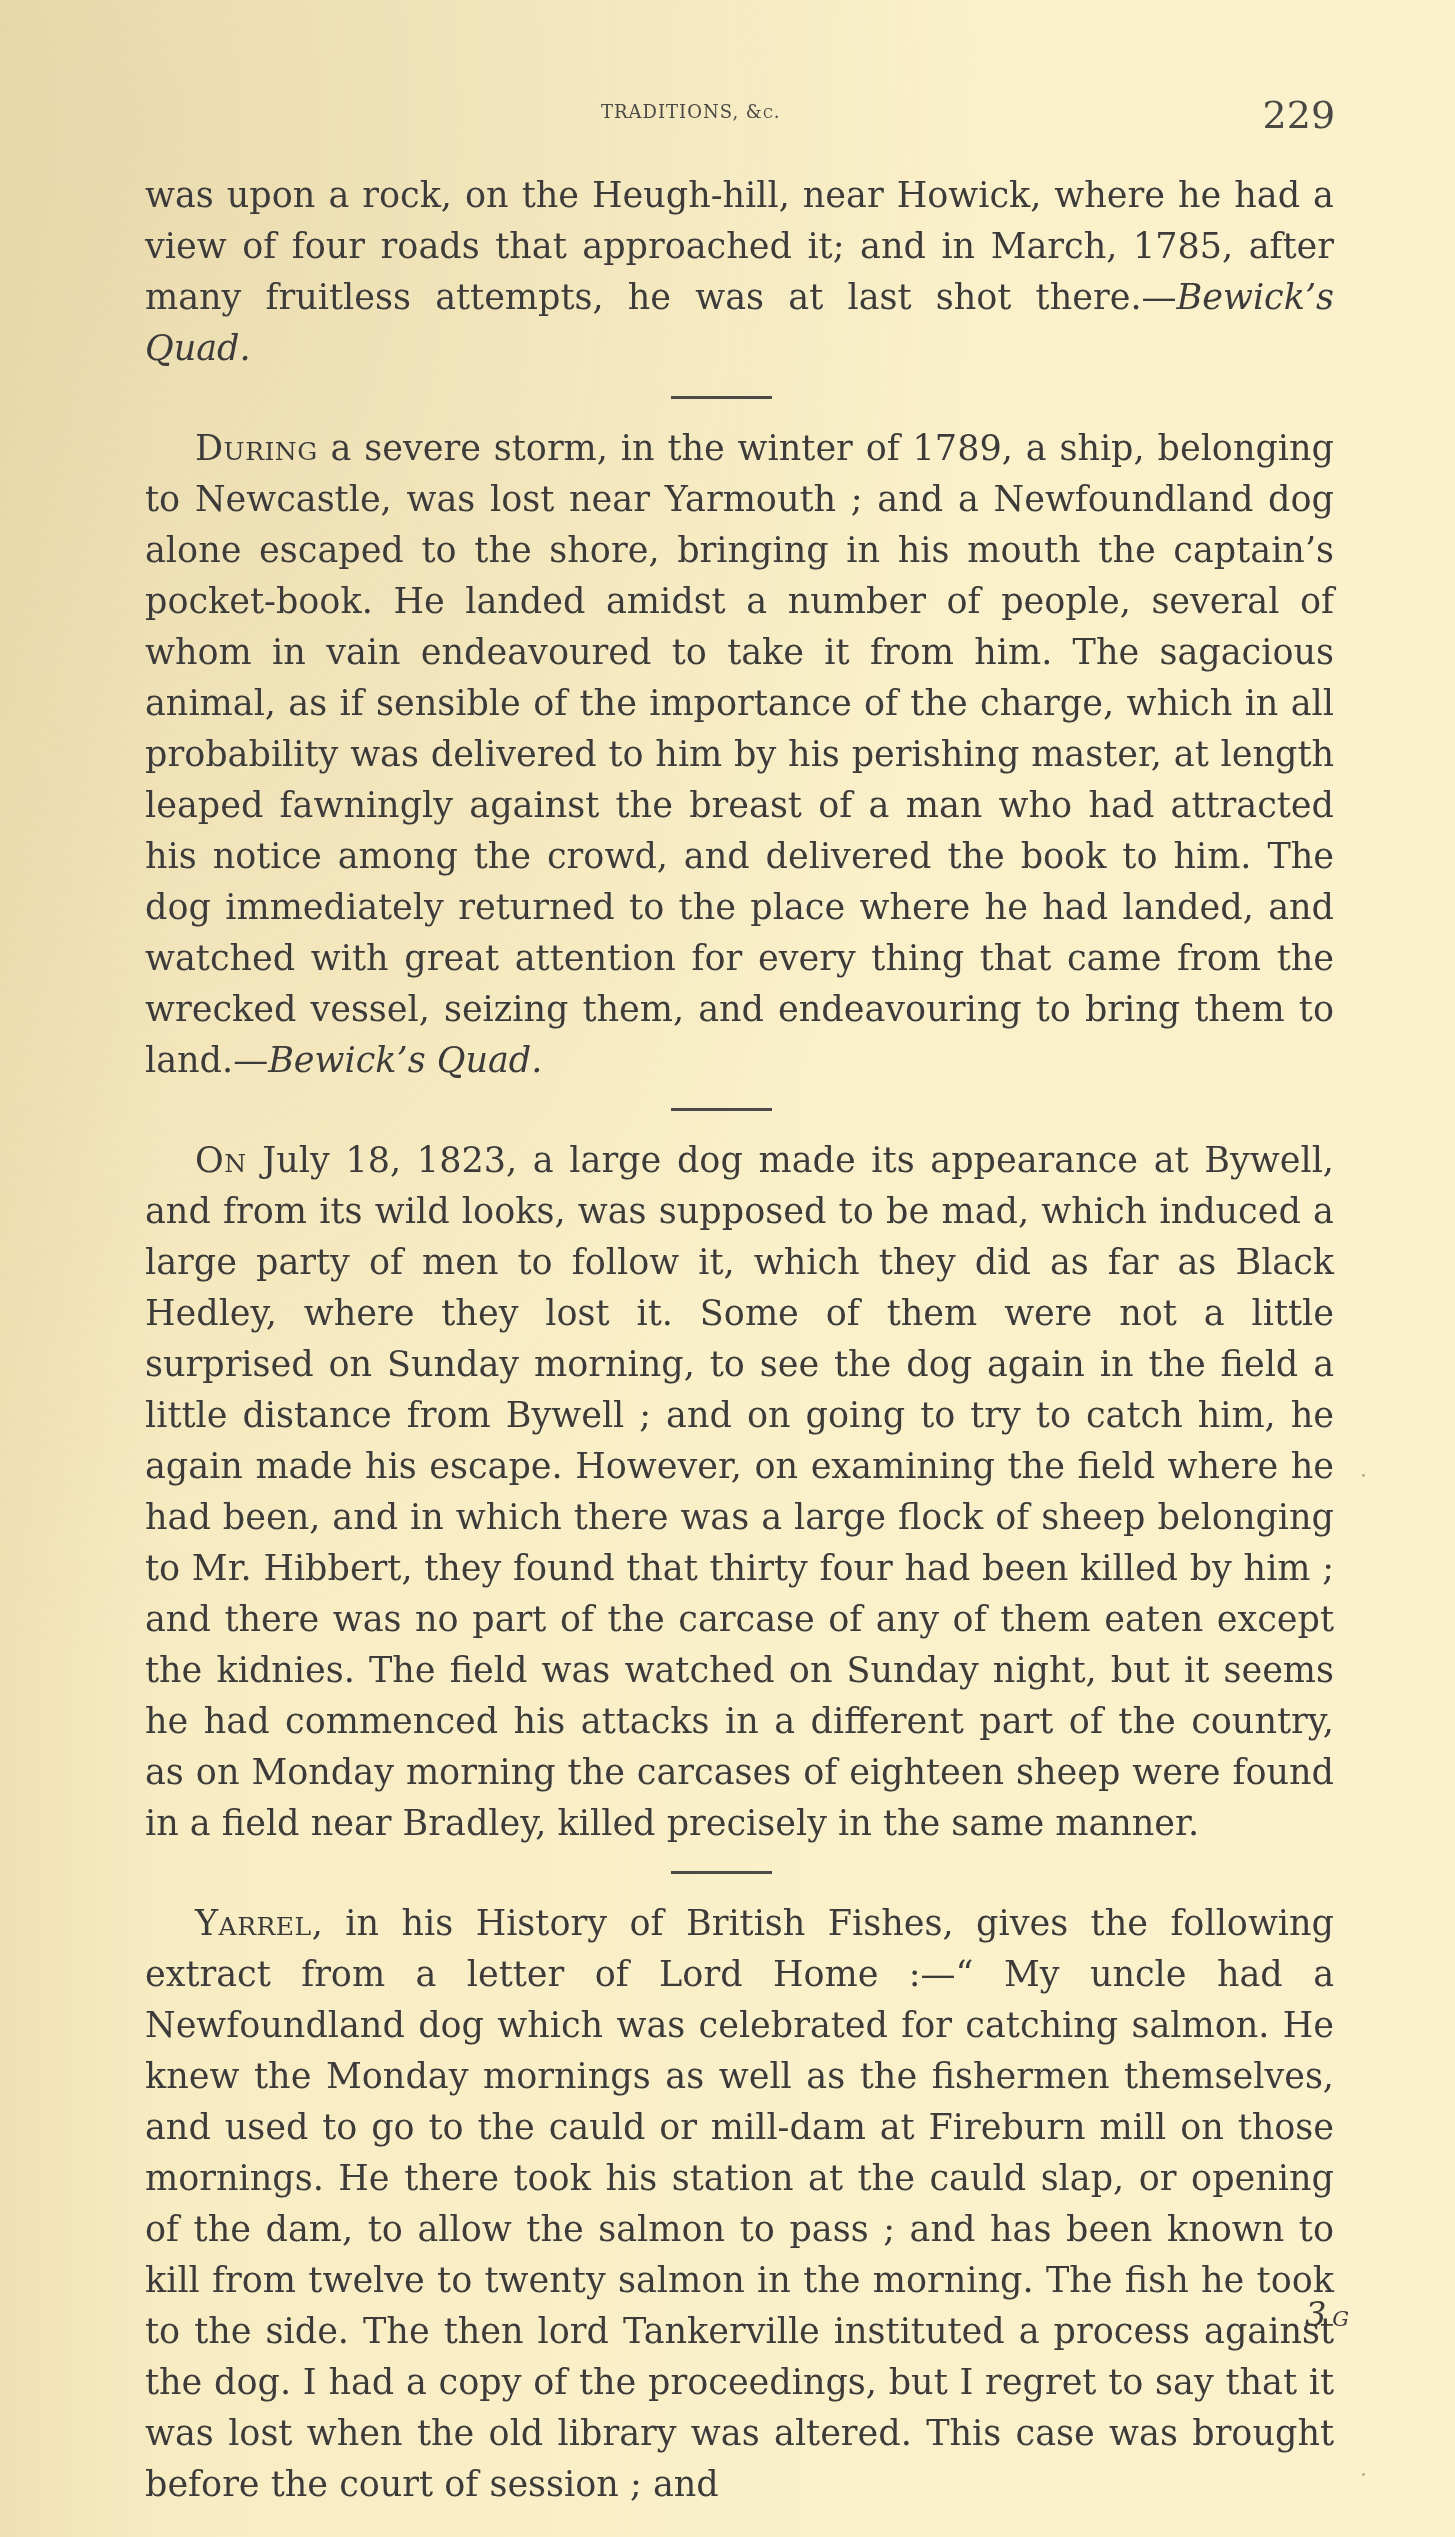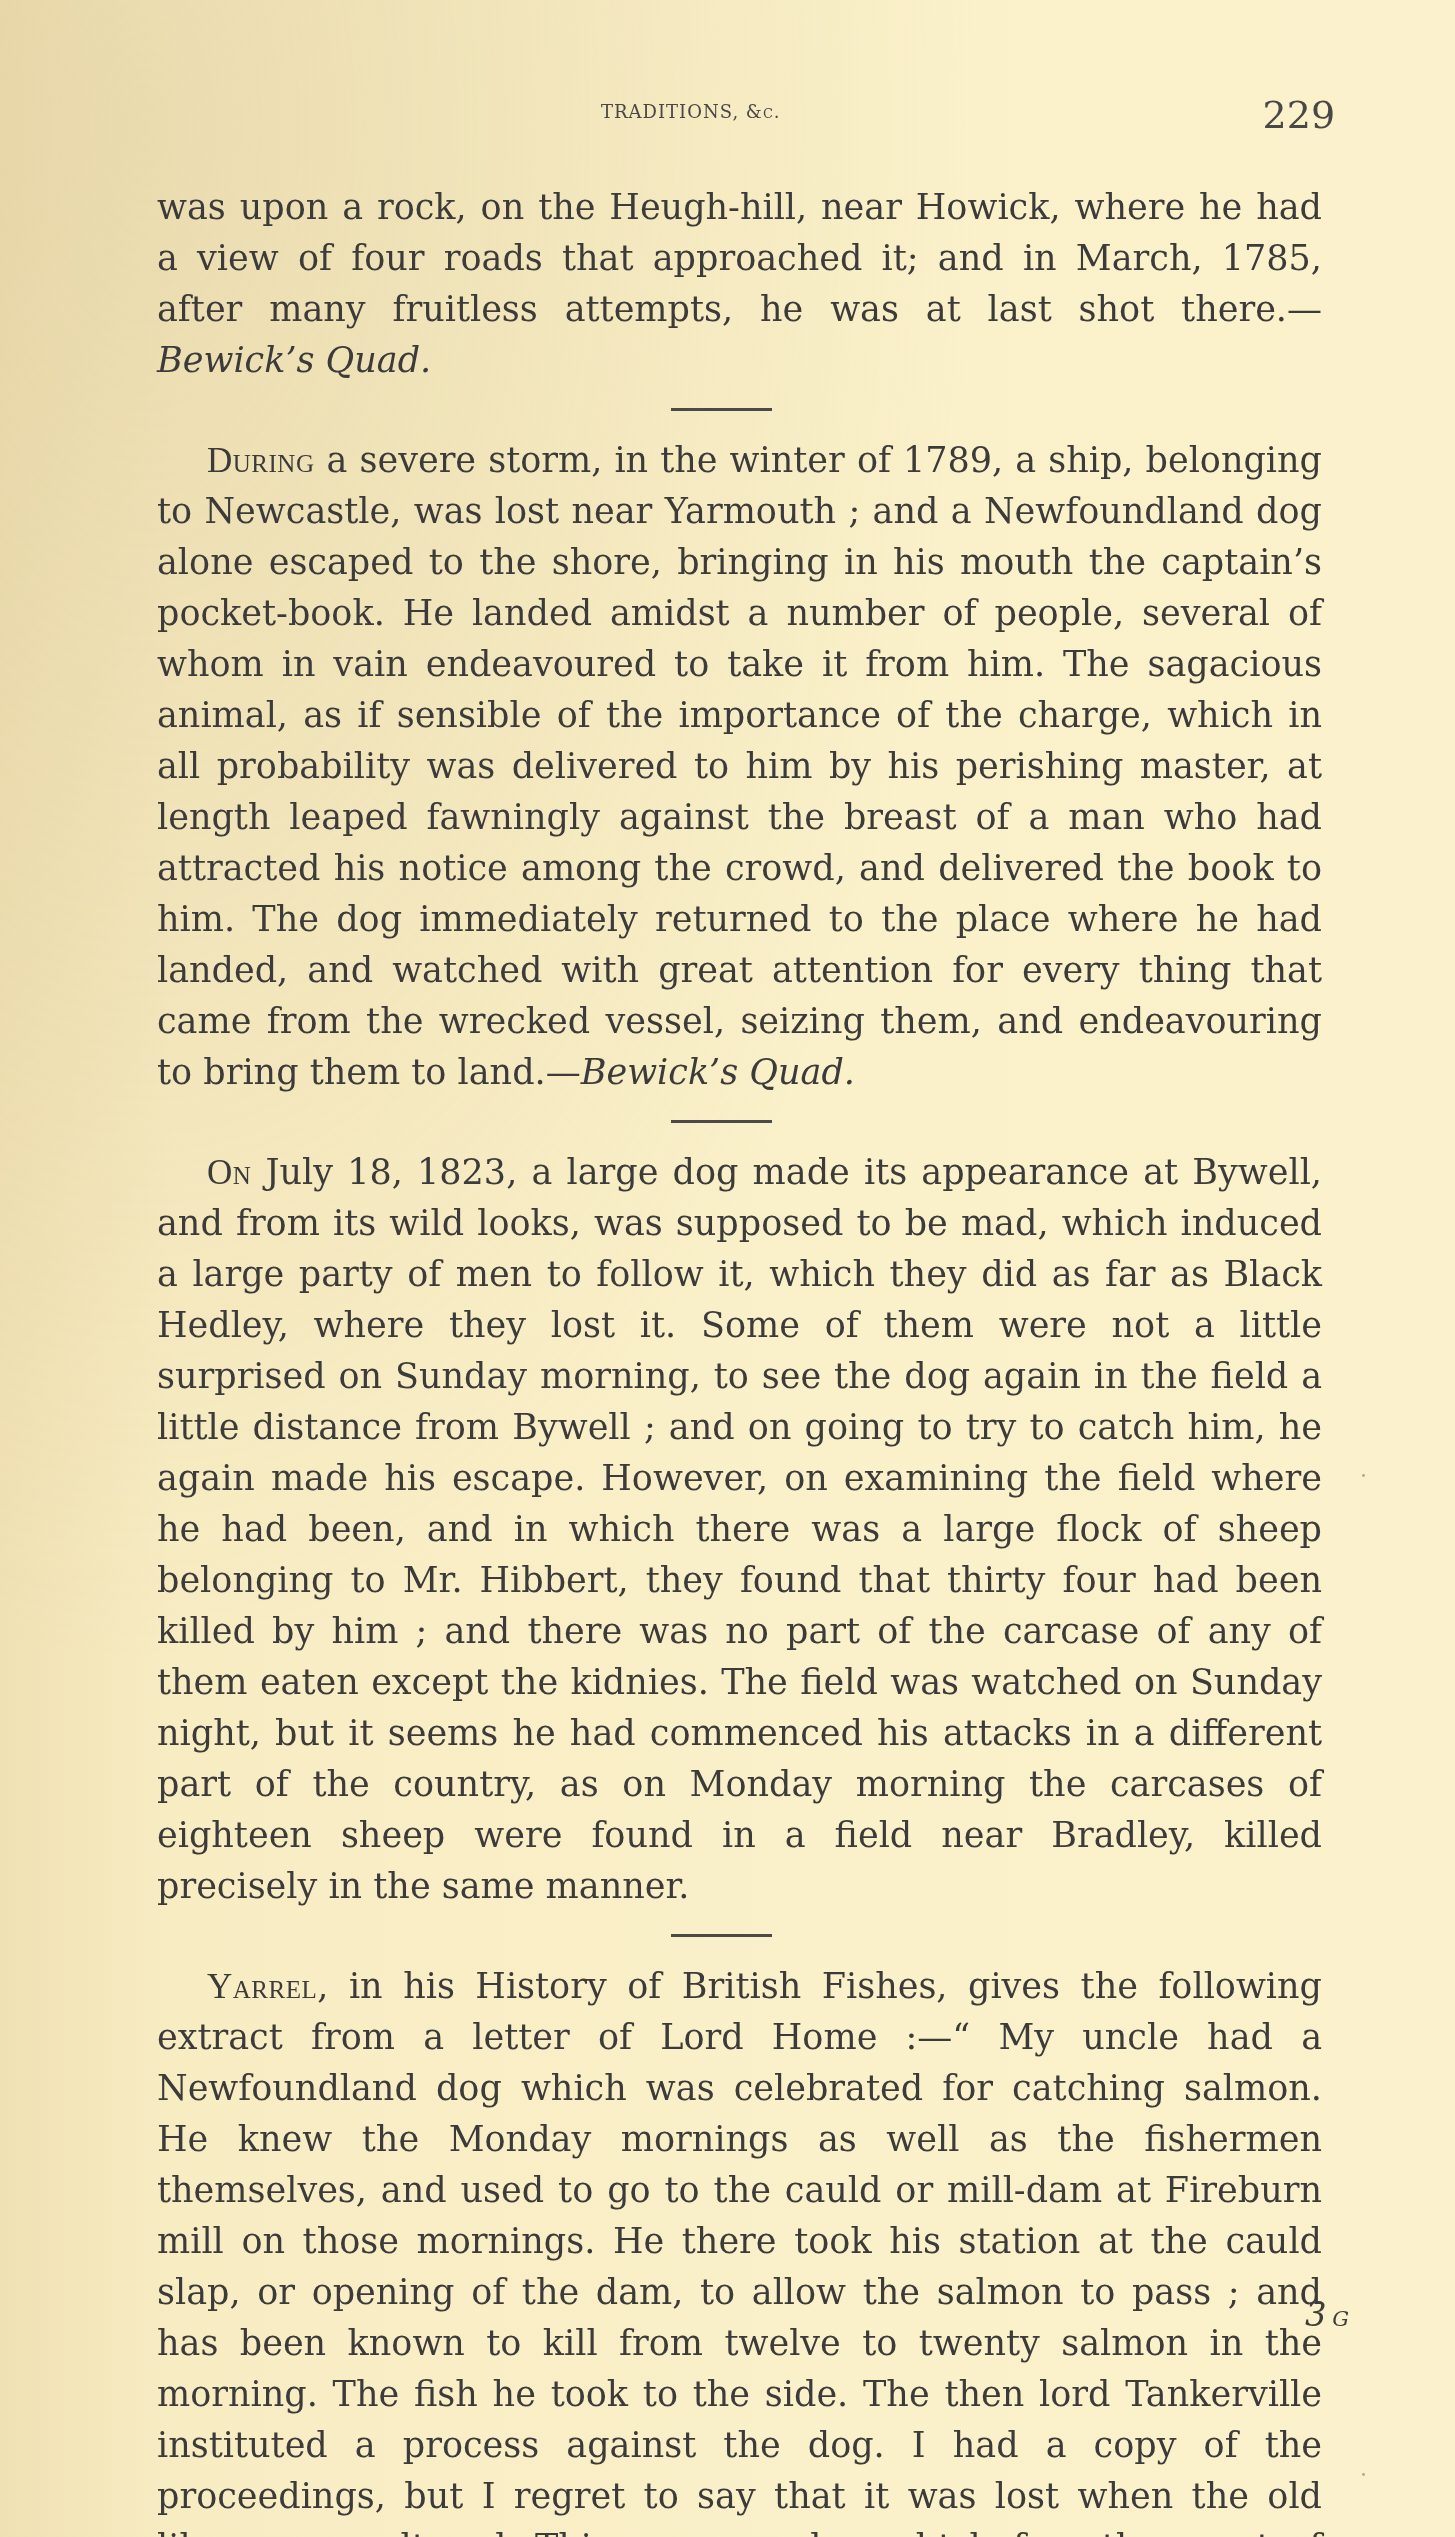--- a/index.html
+++ b/index.html
@@ -51,30 +51,29 @@
       position: absolute;
       top: 170px;
       left: 0;
       width: 1189px;
       font-size: 35px;
       line-height: 51px;
       text-align: justify;
       color: #3c3b3a;
     }
     .para {
-      margin: 12px;
+      margin: 0;
       text-indent: 0;
     }
     .para.indent {
       text-indent: 50px;
     }
     .lead {
       font-variant: small-caps;
       letter-spacing: 0.5px;
-      font-family: Liberation Serif, serif;
     }
     .rule {
       width: 101px;
       height: 2.9px;
       background: #4b4a48;
       margin: 22px auto 24px auto;
       position: relative;
       left: -18px;
     }
     .cite {

